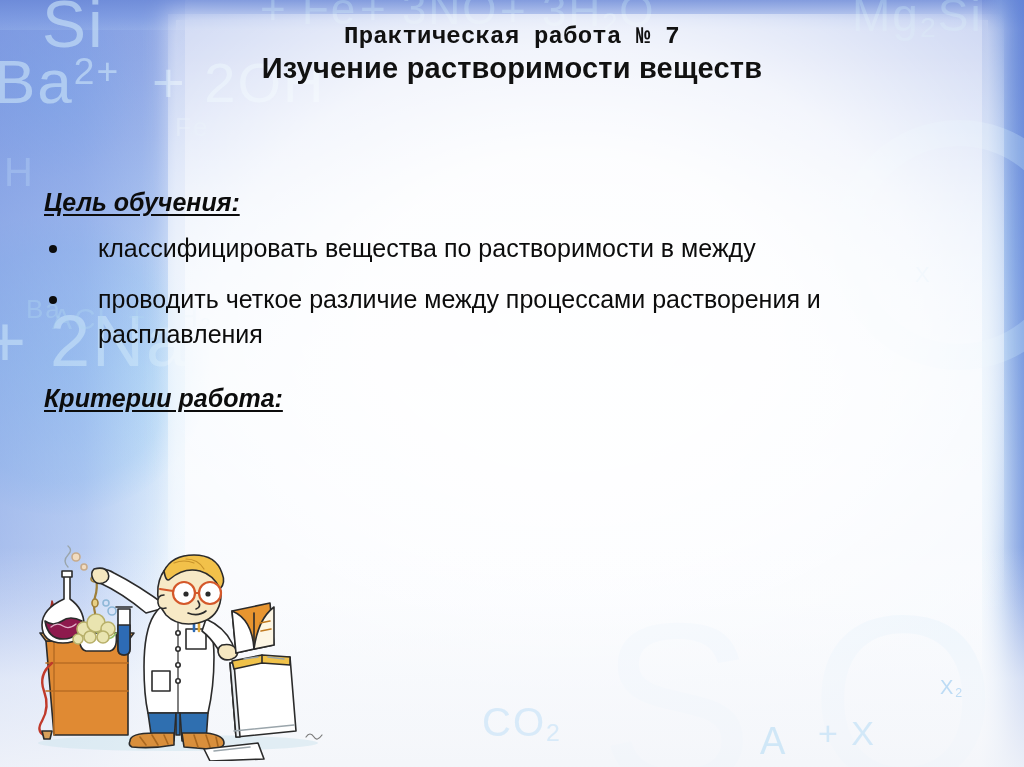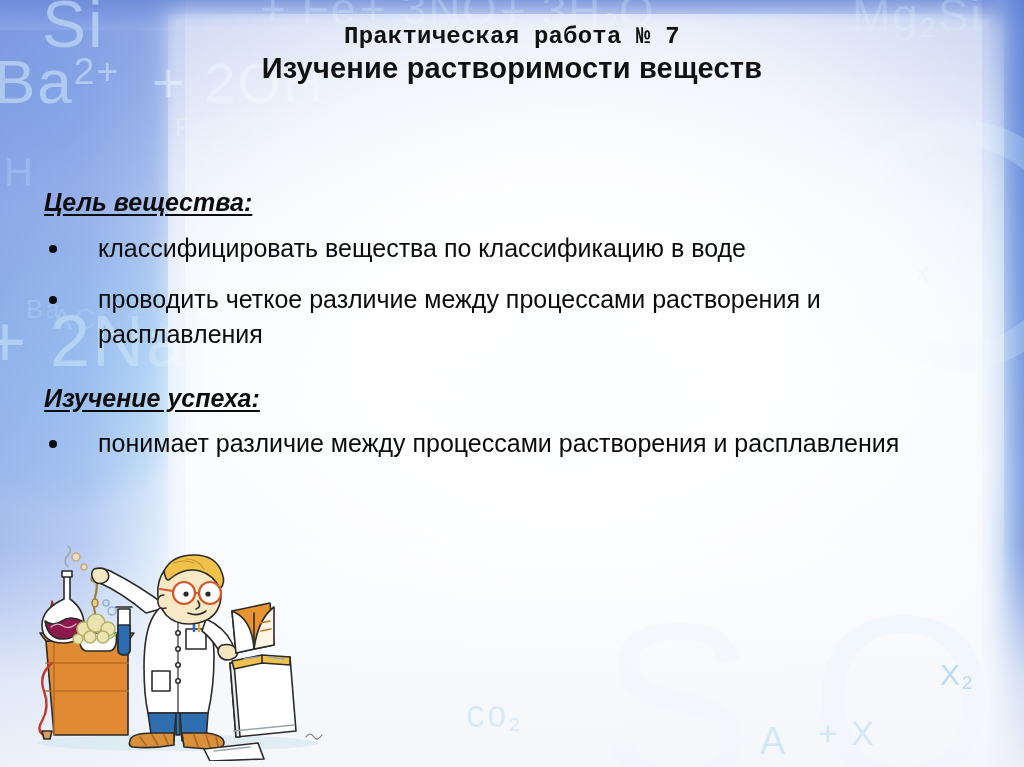--- a/index.html
+++ b/index.html
@@ -138,24 +138,24 @@
   .wm-ba   { left: -6px;  top: 46px;  font-size: 62px; }
   .wm-2oh  { left: 152px; top: 50px;  font-size: 56px; }
   .wm-fe   { left: 260px; top: -16px; font-size: 44px; }
   .wm-3no  { left: 360px; top: -16px; font-size: 44px; }
   .wm-3h2o { left: 500px; top: -14px; font-size: 44px; }
   .wm-mgsi { left: 852px; top: -12px; font-size: 46px; }
   .wm-2na  { left: -16px; top: 300px; font-size: 72px; color: rgba(205,232,250,0.55); }
   .wm-acl  { left: 52px;  top: 302px; font-size: 30px; }
   .wm-2h2  { left: 128px; top: 300px; font-size: 30px; }
   .wm-ba2  { left: 26px;  top: 294px; font-size: 26px; }
-  .wm-co2  { left: 466px; top: 700px; font-size: 32px; color: rgba(210,232,248,0.85); font-family: Liberation Mono, monospace; }
+  .wm-co2  { left: 482px; top: 700px; font-size: 40px; color: rgba(210,232,248,0.85); }
   .wm-acl2 { left: 760px; top: 720px; font-size: 38px; color: rgba(195,225,246,0.75); }
   .wm-plus-x { left: 818px; top: 714px; font-size: 34px; color: rgba(195,225,246,0.70); }
-  .wm-x2   { left: 940px; top: 658px; font-size: 30px; color: rgba(150,200,240,0.60); }
+  .wm-x2   { left: 940px; top: 676px; font-size: 20px; color: rgba(150,200,240,0.60); }
   .wm-hoh  { left: 4px;   top: 150px; font-size: 40px; color: rgba(185,215,245,0.35); }
   .wm-six  { left: 175px; top: 112px; font-size: 26px; color: rgba(190,215,242,0.45); }
   .wm-x-tiny { left: 915px; top: 262px; font-size: 22px; color: rgba(150,200,240,0.55); }
 
   .wm sub { font-size: 0.62em; vertical-align: -0.22em; }
   .wm sup { font-size: 0.60em; vertical-align: 0.50em; }
 
   
   .wm-big-s {
     position: absolute;
@@ -304,29 +304,28 @@
   <div class="wm wm-plus-x"><span>+ X</span></div>
   <div class="wm wm-x2"><span>X</span><sub>2</sub></div>
 
   <div class="title-block">
     <div class="title-line1">Практическая работа № 7</div>
     <div class="title-line2">Изучение растворимости веществ</div>
   </div>
 
   <div class="body-block">
 
-    <div class="section-head">Цель вещества:</div>
+    <div class="section-head">Цель обучения:</div>
     <ul class="bullets">
-      <li>классифицировать вещества по классификацию в воде</li>
+      <li>классифицировать вещества по растворимости в между</li>
       <li class="gap-after"> проводить четкое различие между процессами растворения и расплавления</li>
     </ul>
 
-    <div class="section-head head-spacer">Изучение успеха:</div>
+    <div class="section-head head-spacer">Критерии работа:</div>
     <ul class="bullets">
-      <li> понимает различие между процессами растворения и расплавления</li>
     </ul>
 
   </div>
 
   <div class="chemist">
     <svg viewBox="0 0 320 216" width="320" height="216" xmlns="http://www.w3.org/2000/svg">
       <g stroke="#2b2b2b" stroke-width="1.6" stroke-linejoin="round" stroke-linecap="round" fill="none">
 
         <ellipse cx="160" cy="198" rx="140" ry="8" fill="#cfe6ef" stroke="none" opacity="0.55"></ellipse>
 

